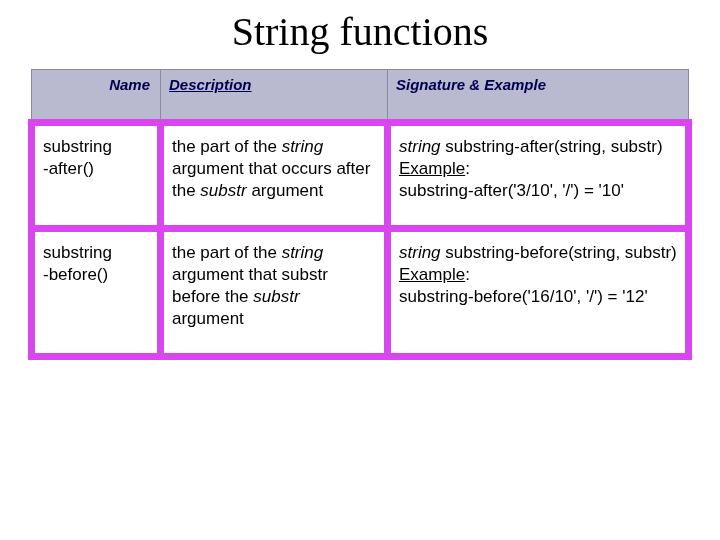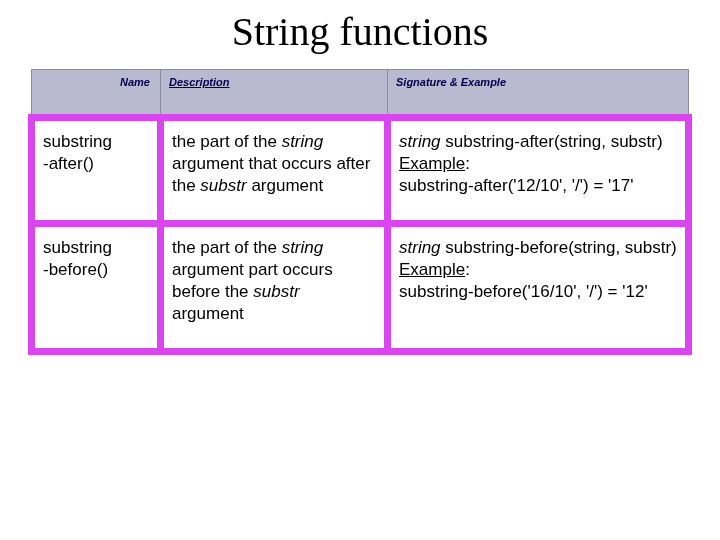--- a/index.html
+++ b/index.html
@@ -26,21 +26,21 @@
   }
   table.func {
     border-collapse: collapse;
     width: 100%;
     table-layout: fixed;
   }
   table.func th {
     background: #b9b9cf;
     color: #000050;
     font-family: Verdana, Geneva, sans-serif;
-    font-size: 11px;
+    font-size: 15px;
     font-style: italic;
     font-weight: 700;
     text-align: left;
     padding: 6px 8px 26px 8px;  
     border: 1px solid #8b8ba0;
     vertical-align: top;
   }
   table.func th.col-name  { width: 110px; text-align: right; padding-right: 10px; }
   table.func th.col-desc  { width: 210px; text-decoration: underline; }
   table.func th.col-sig   { width: auto; }
@@ -77,31 +77,31 @@
         <td>
           <span>substring</span><br>
           <span>-after()</span>
         </td>
         <td class="desc">
           <span>the part of the </span><span class="ital">string</span><span> argument that occurs after the </span><span class="ital">substr</span><span> argument</span>
         </td>
         <td class="sig">
           <span class="ital">string</span><span> substring-after(string, substr)</span><br>
           <span class="ex-label">Example</span><span>:</span><br>
-          <span>substring-after('12/10', '/') = '17'</span>
+          <span>substring-after('3/10', '/') = '10'</span>
         </td>
       </tr>
 
       <tr>
         <td>
           <span>substring</span><br>
           <span>-before()</span>
         </td>
         <td class="desc">
-          <span>the part of the </span><span class="ital">string</span><span> argument part occurs before the </span><span class="ital">substr</span><span> argument</span>
+          <span>the part of the </span><span class="ital">string</span><span> argument that substr before the </span><span class="ital">substr</span><span> argument</span>
         </td>
         <td class="sig">
           <span class="ital">string</span><span> substring-before(string, substr)</span><br>
           <span class="ex-label">Example</span><span>:</span><br>
           <span>substring-before('16/10', '/') = '12'</span>
         </td>
       </tr>
     </tbody>
   </table>
 </div>

